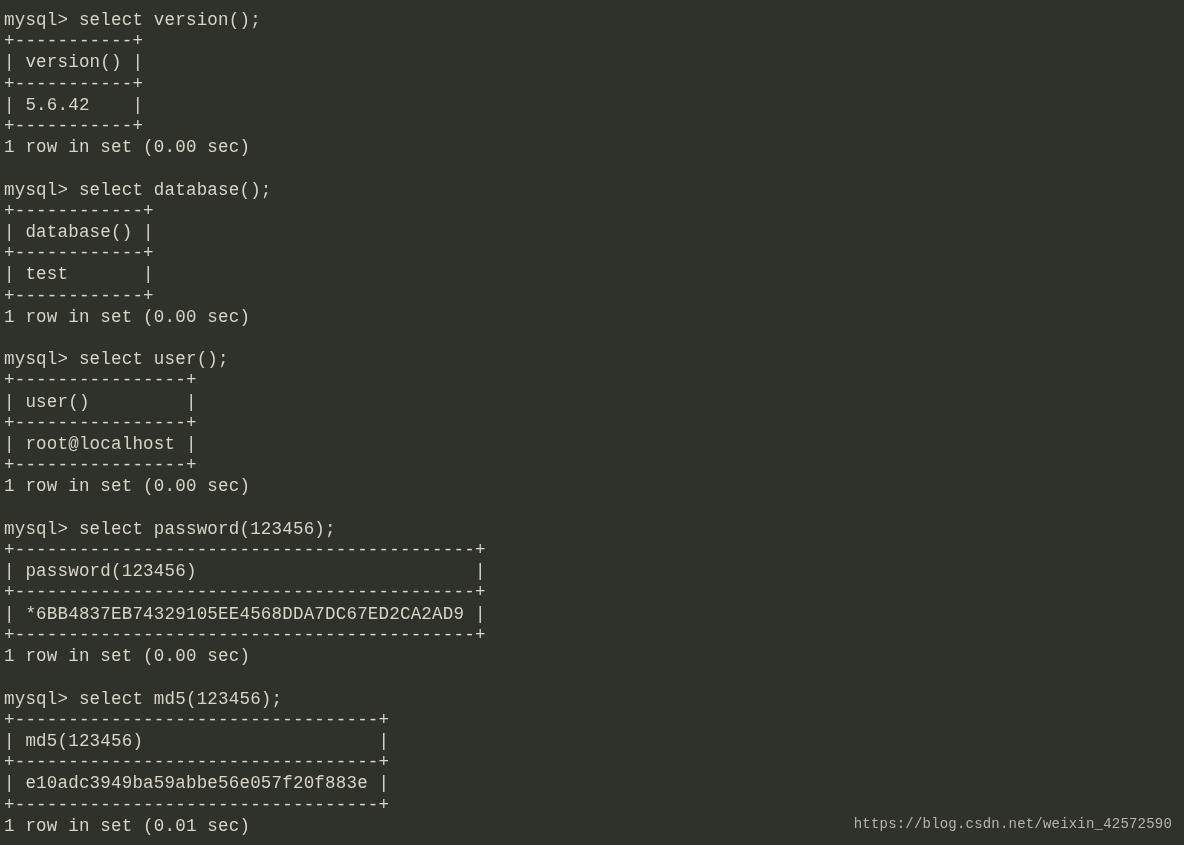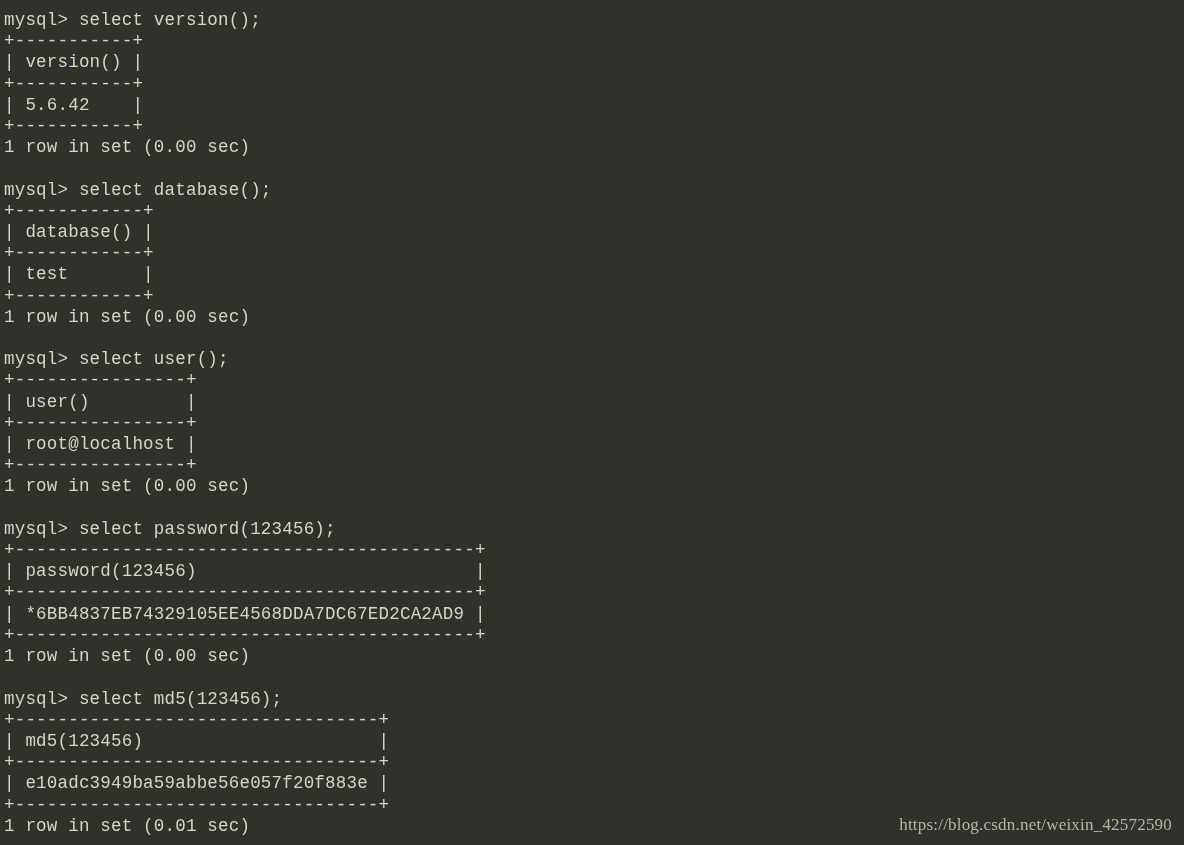--- a/index.html
+++ b/index.html
@@ -18,22 +18,22 @@
       padding: 10px 4px 0 4px;
       white-space: pre;
       letter-spacing: 0.2px;
     }
     .prompt-line { display: block; }
     .watermark {
       position: absolute;
       bottom: 10px;
       right: 12px;
       color: #b8b5aa;
-      font-size: 17px;
-      font-family: Liberation Serif, serif;
+      font-size: 14px;
+      font-family: Liberation Mono, monospace;
       letter-spacing: 0.2px;
     }
   </style>
 </head>
 <body>
 
 <div class="terminal" id="term"><span class="prompt-line">mysql&gt; select version();</span><span class="prompt-line">+-----------+</span><span class="prompt-line">| version() |</span><span class="prompt-line">+-----------+</span><span class="prompt-line">| 5.6.42    |</span><span class="prompt-line">+-----------+</span><span class="prompt-line">1 row in set (0.00 sec)</span><span class="prompt-line">&nbsp;</span><span class="prompt-line">mysql&gt; select database();</span><span class="prompt-line">+------------+</span><span class="prompt-line">| database() |</span><span class="prompt-line">+------------+</span><span class="prompt-line">| test       |</span><span class="prompt-line">+------------+</span><span class="prompt-line">1 row in set (0.00 sec)</span><span class="prompt-line">&nbsp;</span><span class="prompt-line">mysql&gt; select user();</span><span class="prompt-line">+----------------+</span><span class="prompt-line">| user()         |</span><span class="prompt-line">+----------------+</span><span class="prompt-line">| root@localhost |</span><span class="prompt-line">+----------------+</span><span class="prompt-line">1 row in set (0.00 sec)</span><span class="prompt-line">&nbsp;</span><span class="prompt-line">mysql&gt; select password(123456);</span><span class="prompt-line">+-------------------------------------------+</span><span class="prompt-line">| password(123456)                          |</span><span class="prompt-line">+-------------------------------------------+</span><span class="prompt-line">| *6BB4837EB74329105EE4568DDA7DC67ED2CA2AD9 |</span><span class="prompt-line">+-------------------------------------------+</span><span class="prompt-line">1 row in set (0.00 sec)</span><span class="prompt-line">&nbsp;</span><span class="prompt-line">mysql&gt; select md5(123456);</span><span class="prompt-line">+----------------------------------+</span><span class="prompt-line">| md5(123456)                      |</span><span class="prompt-line">+----------------------------------+</span><span class="prompt-line">| e10adc3949ba59abbe56e057f20f883e |</span><span class="prompt-line">+----------------------------------+</span><span class="prompt-line">1 row in set (0.01 sec)</span></div>
 
 <div class="watermark">https://blog.csdn.net/weixin_42572590</div>
 

